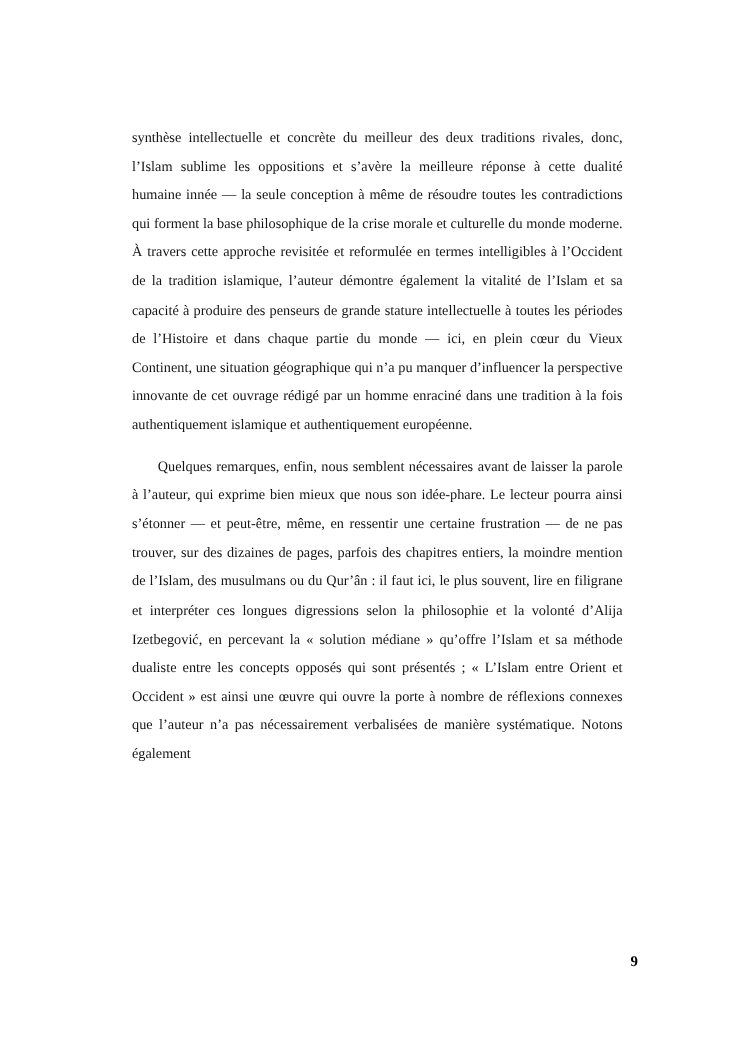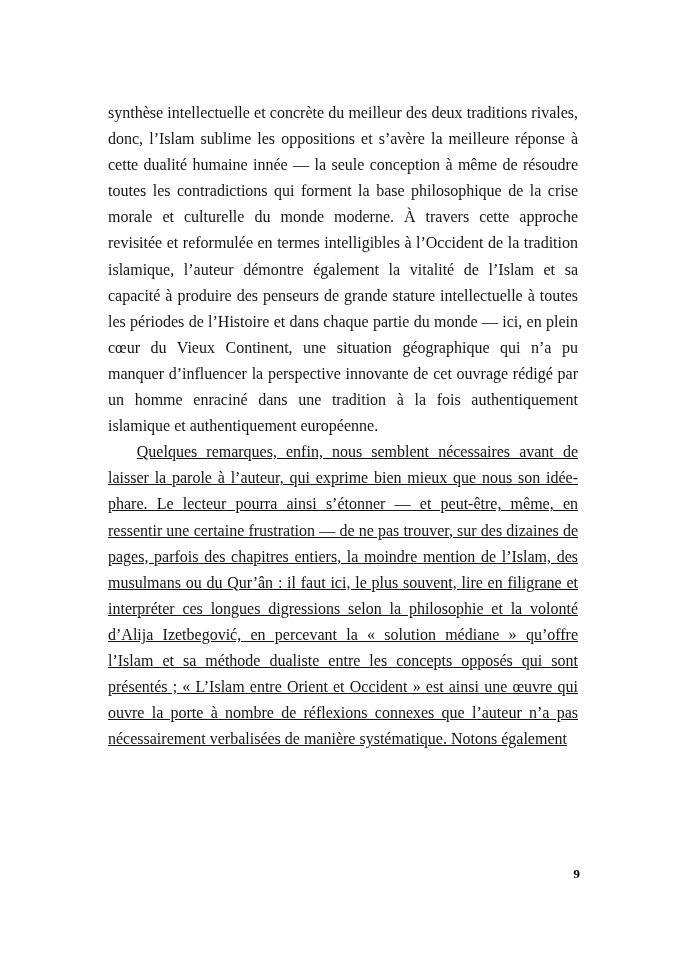--- a/index.html
+++ b/index.html
@@ -20,31 +20,30 @@
     box-sizing: border-box;
     overflow: hidden;
   }
   .text-block {
     position: absolute;
     left: 108px;
     top: 100px;
     width: 470px;
   }
   .para {
-    margin: 0;
-    font-size: 16px;
+    margin: 12px;
+    font-size: 13px;
     line-height: 26.1px;
     text-align: justify;
     text-justify: inter-word;
     hyphens: manual;
     color: #141414;
   }
   .para + .para {
     text-indent: 1.8em;
-    text-decoration: underline;
   }
   .page-number {
     position: absolute;
     right: 104px;
     top: 866px;
     font-size: 13.5px;
     font-weight: bold;
     font-family: "Liberation Serif", serif;
     color: #000000;
   }

